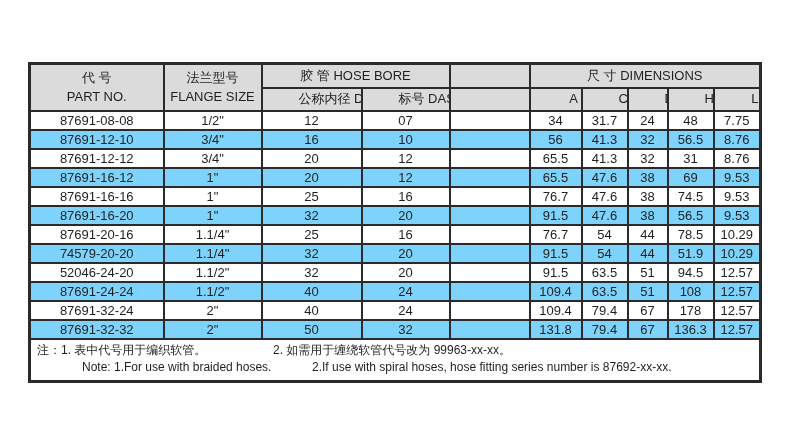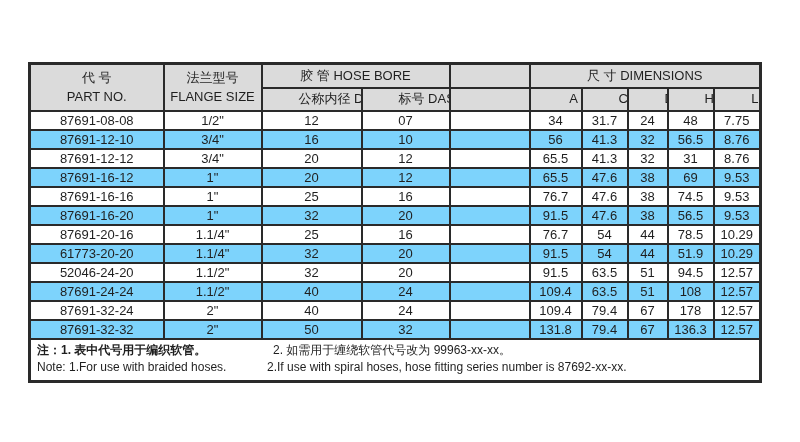--- a/index.html
+++ b/index.html
@@ -56,25 +56,25 @@
     text-align: left;
     font-size: 12px;
     line-height: 1.45;
     padding: 2px 6px 3px 6px;
     background: #ffffff;
     white-space: normal;
   }
   .note-seg-1 {
     display: inline-block;
     min-width: 236px;
-    font-weight: bold;
   }
   .note-seg-1-en {
     display: inline-block;
     min-width: 230px;
+    margin-left: 45px;
   }
 </style>
 </head>
 <body>
 
 <div class="page">
   <table class="spec-table">
     <colgroup>
       <col style="width:134px">
         <col style="width:98px">
@@ -191,21 +191,21 @@
         <td>25</td>
         <td>16</td>
         <td></td>
         <td>76.7</td>
         <td>54</td>
         <td>44</td>
         <td>78.5</td>
         <td>10.29</td>
       </tr>
       <tr class="alt">
-        <td>61773-20-20</td>
+        <td>74579-20-20</td>
         <td>1.1/4"</td>
         <td>32</td>
         <td>20</td>
         <td></td>
         <td>91.5</td>
         <td>54</td>
         <td>44</td>
         <td>51.9</td>
         <td>10.29</td>
       </tr>

